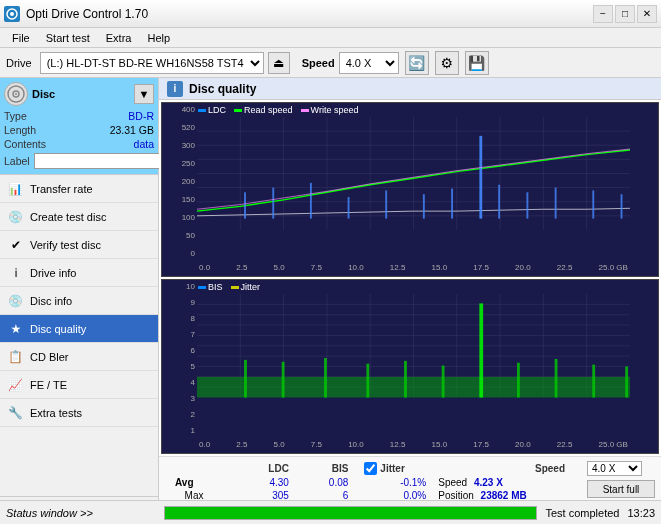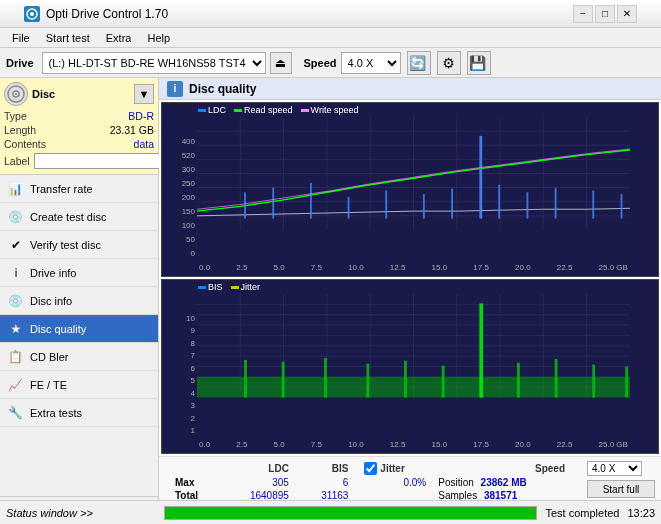--- a/index.html
+++ b/index.html
@@ -11,21 +11,21 @@
       background: #f0f0f0;
       overflow: hidden;
     }
 
     
     .title-bar {
       background: linear-gradient(to bottom, #ffffff, #e8e8e8);
       height: 28px;
       display: flex;
       align-items: center;
-      padding: 0 24px;
+      padding: 0 4px;
       border-bottom: 1px solid #ccc;
       justify-content: space-between;
     }
     .title-bar-left {
       display: flex;
       align-items: center;
       gap: 6px;
     }
     .title-icon {
       width: 16px;
@@ -78,21 +78,21 @@
     .drive-bar {
       background: #f0f0f0;
       height: 30px;
       display: flex;
       align-items: center;
       padding: 2px 6px;
       border-bottom: 1px solid #ccc;
       gap: 4px;
     }
     .drive-label {
-      font-weight: bold;
+      font-weight: normal;
       font-size: 11px;
       margin-right: 4px;
     }
     .drive-select {
       height: 22px;
       font-size: 11px;
       border: 1px solid #aaa;
       background: white;
       padding: 0 2px;
       min-width: 220px;
@@ -147,21 +147,21 @@
       border-right: 1px solid #ccc;
       display: flex;
       flex-direction: column;
       flex-shrink: 0;
     }
 
     
     .disc-panel {
       padding: 4px;
       border-bottom: 1px solid #ccc;
-      background: #fef9c3;
+      background: #7dd3fc;
     }
     .disc-panel-header {
       display: flex;
       align-items: center;
       gap: 4px;
       margin-bottom: 4px;
     }
     .disc-header-icon {
       width: 24px;
       height: 24px;
@@ -340,21 +340,20 @@
     .y-axis {
       position: absolute;
       left: 0;
       top: 0;
       bottom: 18px;
       width: 35px;
       display: flex;
       flex-direction: column;
       justify-content: space-between;
       padding: 2px 2px 0 0;
-      margin-top: 32px;
     }
     .y-label {
       font-size: 8px;
       color: #aaa;
       text-align: right;
       width: 33px;
     }
 
     
     .y-axis-right {
@@ -789,21 +788,31 @@
                 <div class="jitter-check">
                   <input type="checkbox" checked="" style="">
                   <span>Jitter</span>
                 </div>
               </th>
               <th>Speed</th>
             </tr>
           </thead>
           <tbody>
             <tr>
-              <td style="text-align:left; font-weight:bold;">Max</td>
+              <td style="text-align:left; font-weight:bold;">Avg</td>
+              <td class="blue">4.30</td>
+              <td class="blue">0.08</td>
+              <td class="neg">-0.1%</td>
+              <td style="text-align:left; padding-left:4px;">
+                <span>Speed</span>
+                <span style="color:#0000cc; font-weight:bold; margin-left:4px;">4.23 X</span>
+              </td>
+            </tr>
+            <tr>
+              <td style="text-align:center; font-weight:normal;">Max</td>
               <td class="blue">305</td>
               <td class="blue">6</td>
               <td class="neg">0.0%</td>
               <td style="text-align:left; padding-left:4px;">
                 <span>Position</span>
                 <span style="color:#0000cc; font-weight:bold; margin-left:4px;">23862 MB</span>
               </td>
             </tr>
             <tr>
               <td style="text-align:left; font-weight:bold;">Total</td>

